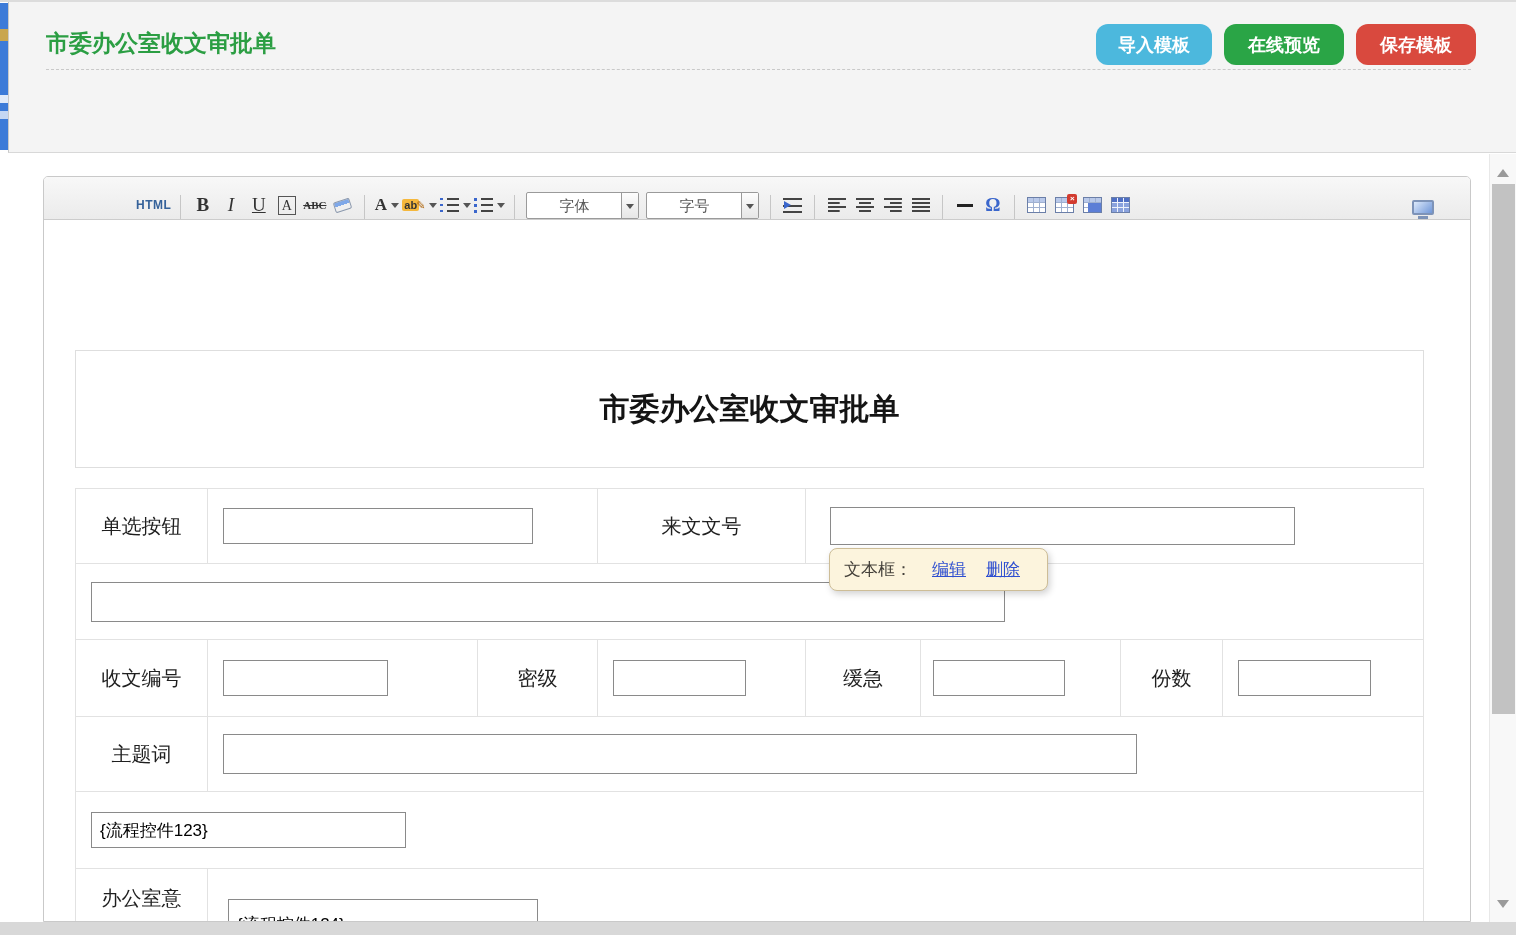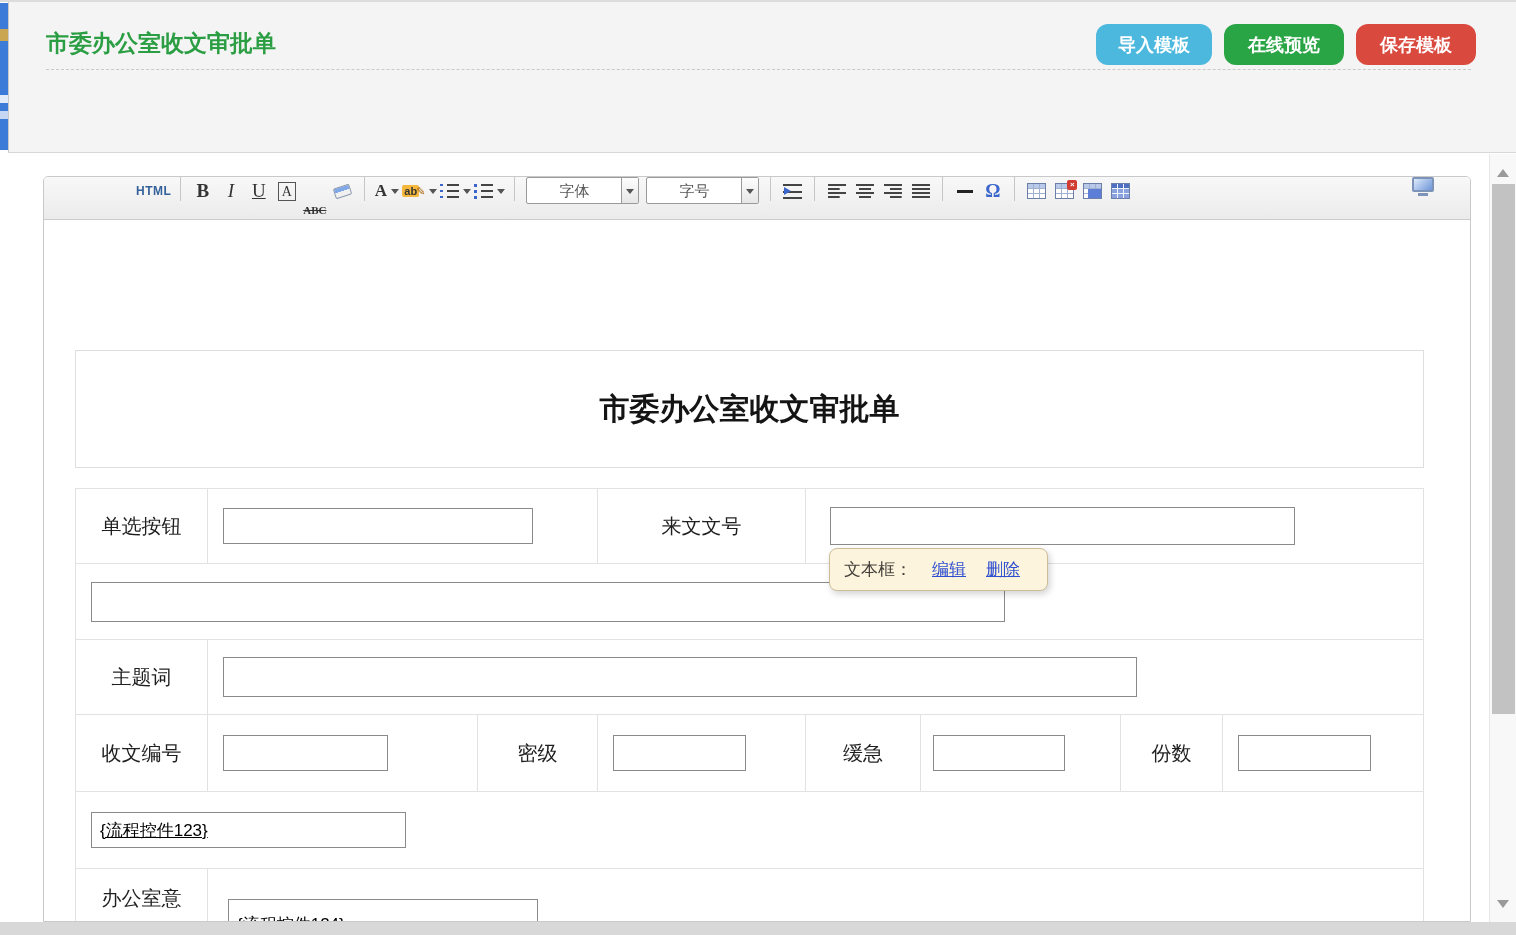--- a/index.html
+++ b/index.html
@@ -34,21 +34,21 @@
   .ctl-light { background:#4db9dc; }
   .ctl-dark { background:#3d78de; }
   .w3 { width:99px; } .w4 { width:118px; } .w2 { width:78px; }
 
   
   .workspace { position:absolute; left:0; top:154px; width:1489px; height:768px; background:#fff; overflow:hidden; }
   .editor-panel { position:absolute; left:43px; top:22px; width:1428px; height:746px;
     border:1px solid #c9c9c9; border-radius:5px 5px 0 0; background:#fff; overflow:hidden; }
 
   
-  .toolbar { height:43px; display:flex; align-items:flex-start; gap:3px;
+  .toolbar { height:43px; display:flex; align-items:flex-end; gap:3px;
     padding:0 10px 0 92px; background:linear-gradient(#f8f8f8,#ebebeb); border-bottom:1px solid #ccc; }
   .ti { height:28px; min-width:25px; display:flex; align-items:center; justify-content:center;
     color:#333; cursor:pointer; border-radius:3px; position:relative; }
   .tsep { width:1px; height:24px; background:#c6c6c6; margin:0 6px; }
   .ti-html { font-size:12px; font-weight:bold; color:#35629a; letter-spacing:.5px; }
   .ti-b { font-family:"Liberation Serif",serif; font-size:19px; font-weight:bold; }
   .ti-i { font-family:"Liberation Serif",serif; font-size:19px; font-style:italic; }
   .ti-u { font-family:"Liberation Serif",serif; font-size:19px; text-decoration:underline; }
   .ti-abox { font-family:"Liberation Serif",serif; font-size:14px; border:1px solid #555; padding:0 3px; line-height:17px; }
   .ti-abc { font-family:"Liberation Serif",serif; font-size:11px; font-weight:bold; text-decoration:line-through;margin-top:19px; }
@@ -109,21 +109,21 @@
 
   
   .canvas { position:relative; height:701px; background:#fff; }
   .doc-title-box { position:absolute; left:31px; top:130px; width:1349px; height:118px;
     border:1px solid #dedede; display:flex; align-items:center; justify-content:center; }
   .doc-title { font-size:30px; font-weight:bold; color:#141414; }
 
   .form-table { position:absolute; left:31px; top:268px; width:1349px; border:1px solid #e2e2e2; border-bottom:none; }
   .ft-row { display:flex; border-bottom:1px solid #e2e2e2; }
   .ft-cell { border-right:1px solid #e2e2e2; display:flex; align-items:center; }
-  .ft-cell:last-child { border-right:none; flex:1;text-decoration:underline; }
+  .ft-cell:last-child { border-right:none; flex:1; }
   .ft-label { justify-content:center; font-size:20px; color:#1f1f1f; }
   .r1 { height:75px; } .r2 { height:76px; } .r3 { height:75px; }
   .r4 { height:77px; } .r5 { height:77px; } .r6 { height:140px; }
   .fi { border:1px solid #8a8a8a; background:#fff; font-size:17px; padding:2px 8px; border-radius:0; }
   .in-unit { width:310px; height:36px; margin-left:15px; }
   .in-number { width:465px; height:38px; margin-left:24px; }
   .in-wide { width:914px; height:40px; margin-left:15px; }
   .in-no { width:165px; height:36px; margin-left:15px; }
   .in-sm { width:133px; height:36px; margin-left:15px; }
   .in-sm2 { width:132px; height:36px; margin-left:12px; }
@@ -281,43 +281,43 @@
               <input class="fi in-number" value="" style="">
             </div>
           </div>
 
           <div class="ft-row r2">
             <div class="ft-cell">
               <input class="fi in-wide" value="" style="">
             </div>
           </div>
 
-          <div class="ft-row r3">
-            <div class="ft-cell ft-label" style="width:132px">主题词</div>
-            <div class="ft-cell">
-              <input class="fi in-wide" value="" style="">
-            </div>
-          </div>
-
           <div class="ft-row r4">
             <div class="ft-cell ft-label" style="width:132px">收文编号</div>
             <div class="ft-cell" style="width:270px">
               <input class="fi in-no" value="" style="">
             </div>
             <div class="ft-cell ft-label" style="width:120px">密级</div>
             <div class="ft-cell" style="width:208px">
               <input class="fi in-sm" value="" style="">
             </div>
             <div class="ft-cell ft-label" style="width:115px">缓急</div>
             <div class="ft-cell" style="width:200px">
               <input class="fi in-sm2" value="" style="">
             </div>
             <div class="ft-cell ft-label" style="width:102px">份数</div>
             <div class="ft-cell">
               <input class="fi in-sm" value="" style="">
+            </div>
+          </div>
+
+          <div class="ft-row r3">
+            <div class="ft-cell ft-label" style="width:132px">主题词</div>
+            <div class="ft-cell">
+              <input class="fi in-wide" value="" style="">
             </div>
           </div>
 
           <div class="ft-row r5">
             <div class="ft-cell">
               <input class="fi in-flow" value="{流程控件123}" style="">
             </div>
           </div>
 
           <div class="ft-row r6">

